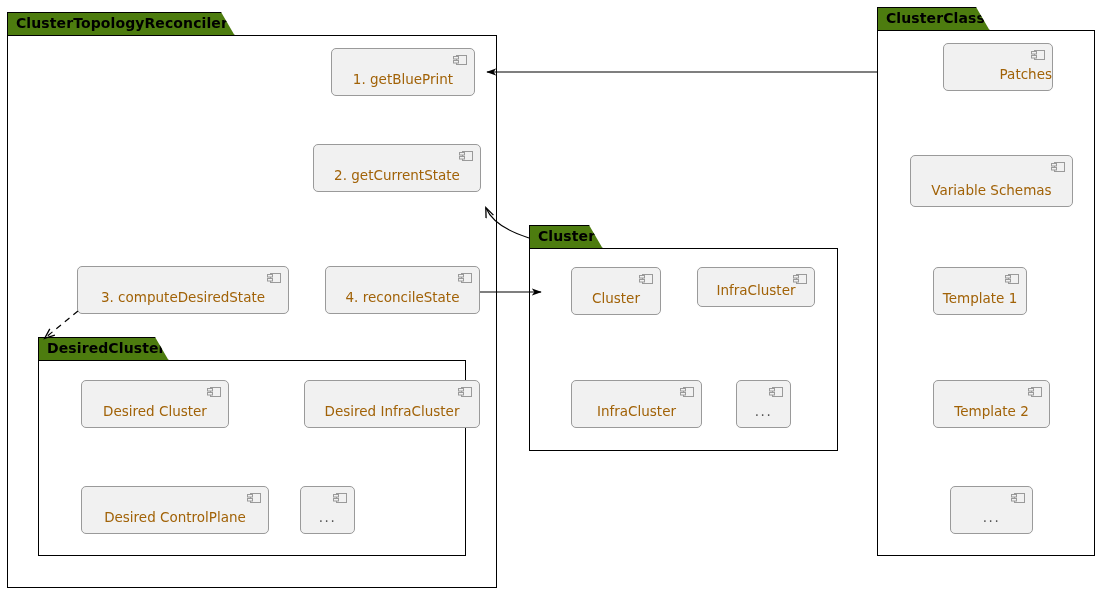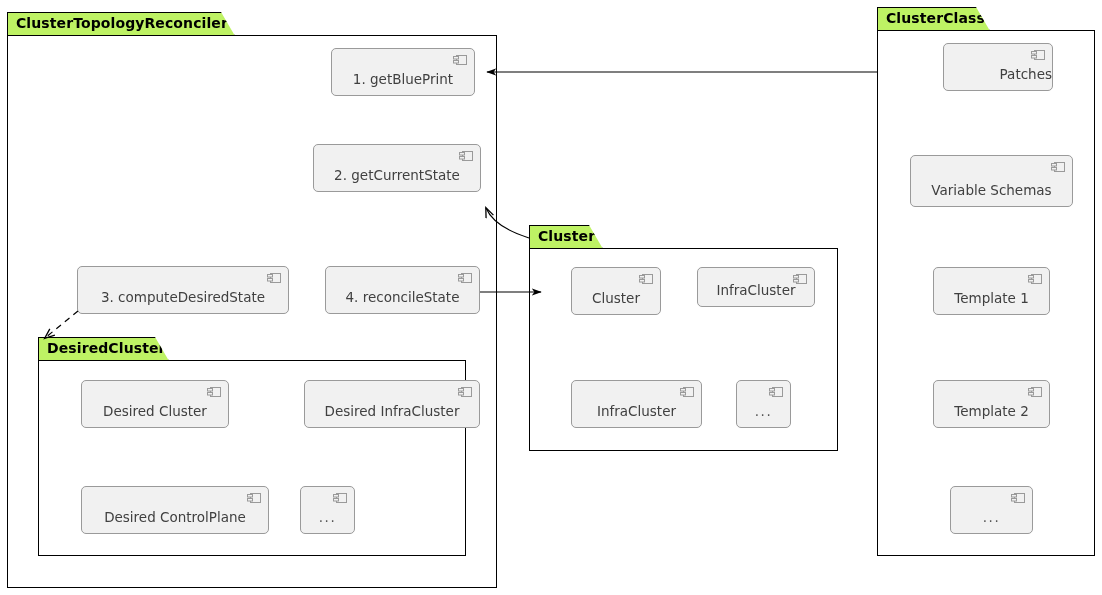--- a/index.html
+++ b/index.html
@@ -22,21 +22,21 @@
   .package {
     position: absolute;
     box-sizing: border-box;
   }
   .pkg-tab {
     position: absolute;
     left: 0;
     top: 0;
     height: 24px;
     box-sizing: border-box;
-    background: #bef264;
+    background: #4d7c0f;
     border: 1.6px solid #000000;
     border-bottom: none;
     
     clip-path: polygon(0 0, calc(100% - 14px) 0, 100% 100%, 100% 100%, 0 100%);
   }
   .pkg-tab-label {
     position: absolute;
     left: 8px;
     top: 2px;
     font-size: 14px;
@@ -58,21 +58,21 @@
     box-sizing: border-box;
     background: #F1F1F1;
     border: 1px solid #9A9A9A;
     border-radius: 5px;
     display: flex;
     align-items: flex-end;
     justify-content: center;
   }
   .component .cmp-label {
     font-size: 13.5px;
-    color: #404040;
+    color: #a16207;
     white-space: nowrap;
     padding-bottom: 9px;
     line-height: 1;
   }
   .component .cmp-label.ellipsis {
     letter-spacing: 1.5px;
     color: #555;
   }
   .cmp-icon {
     position: absolute;
@@ -243,21 +243,21 @@
 
   <div class="component" style="left:910px; top:155px; width:163px; height:52px;">
     <svg class="cmp-icon" viewBox="0 0 15 12">
       <rect x="3.5" y="1.5" width="10" height="9" fill="#F1F1F1" stroke="#9A9A9A" stroke-width="1"></rect>
       <rect x="0.5" y="2.5" width="5" height="2.5" fill="#F1F1F1" stroke="#9A9A9A" stroke-width="1"></rect>
       <rect x="0.5" y="6.5" width="5" height="2.5" fill="#F1F1F1" stroke="#9A9A9A" stroke-width="1"></rect>
     </svg>
     <span class="cmp-label">Variable Schemas</span>
   </div>
 
-  <div class="component" style="left:933px; top:267px; width:117px; height:48px;">
+  <div class="component" style="left:933px; top:267px; width:94px; height:48px;">
     <svg class="cmp-icon" viewBox="0 0 15 12">
       <rect x="3.5" y="1.5" width="10" height="9" fill="#F1F1F1" stroke="#9A9A9A" stroke-width="1"></rect>
       <rect x="0.5" y="2.5" width="5" height="2.5" fill="#F1F1F1" stroke="#9A9A9A" stroke-width="1"></rect>
       <rect x="0.5" y="6.5" width="5" height="2.5" fill="#F1F1F1" stroke="#9A9A9A" stroke-width="1"></rect>
     </svg>
     <span class="cmp-label">Template 1</span>
   </div>
 
   <div class="component" style="left:933px; top:380px; width:117px; height:48px;">
     <svg class="cmp-icon" viewBox="0 0 15 12">

